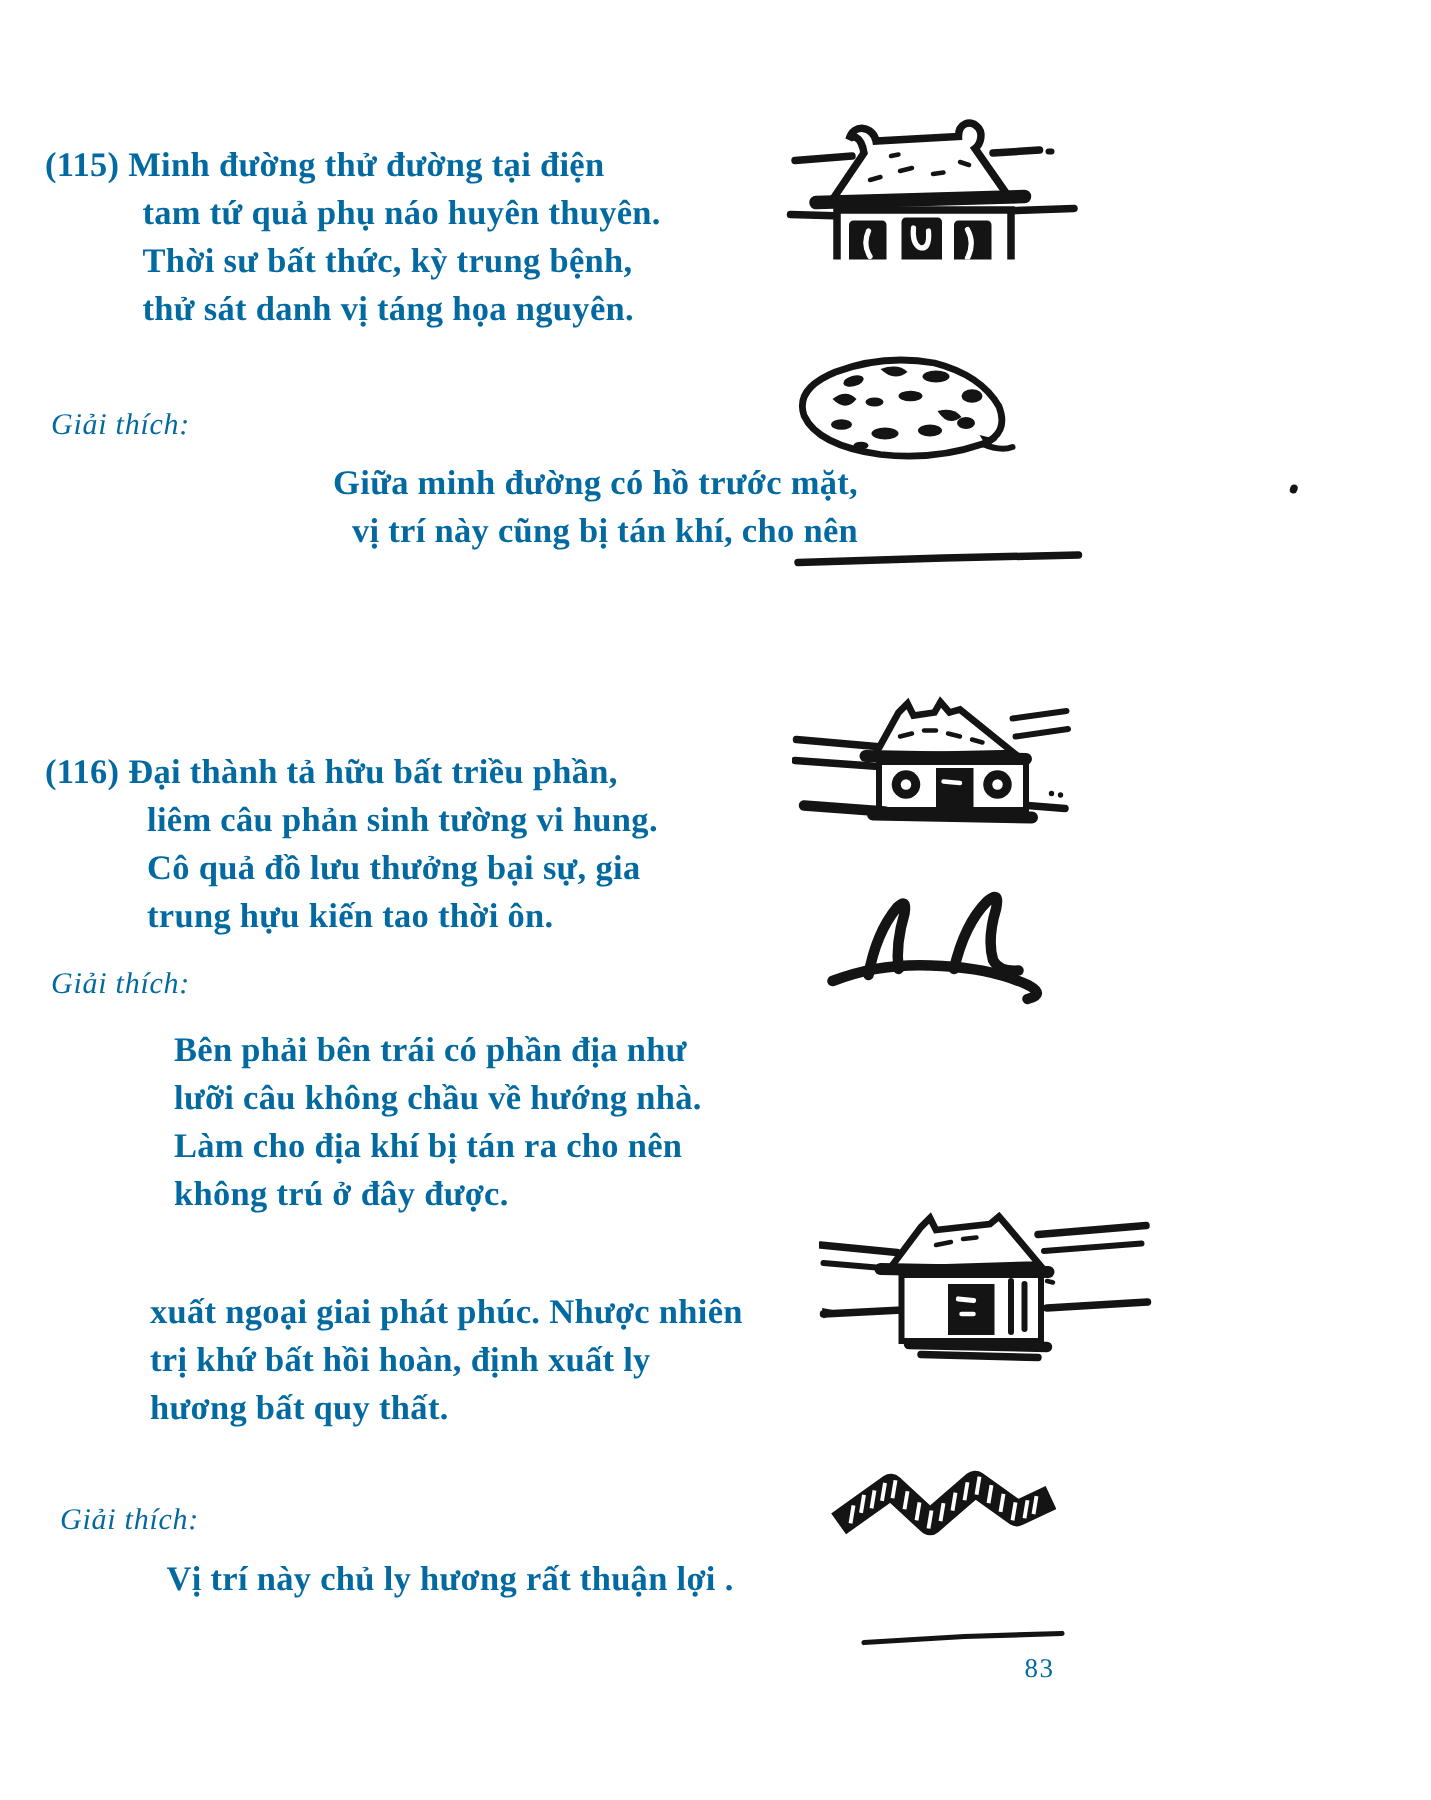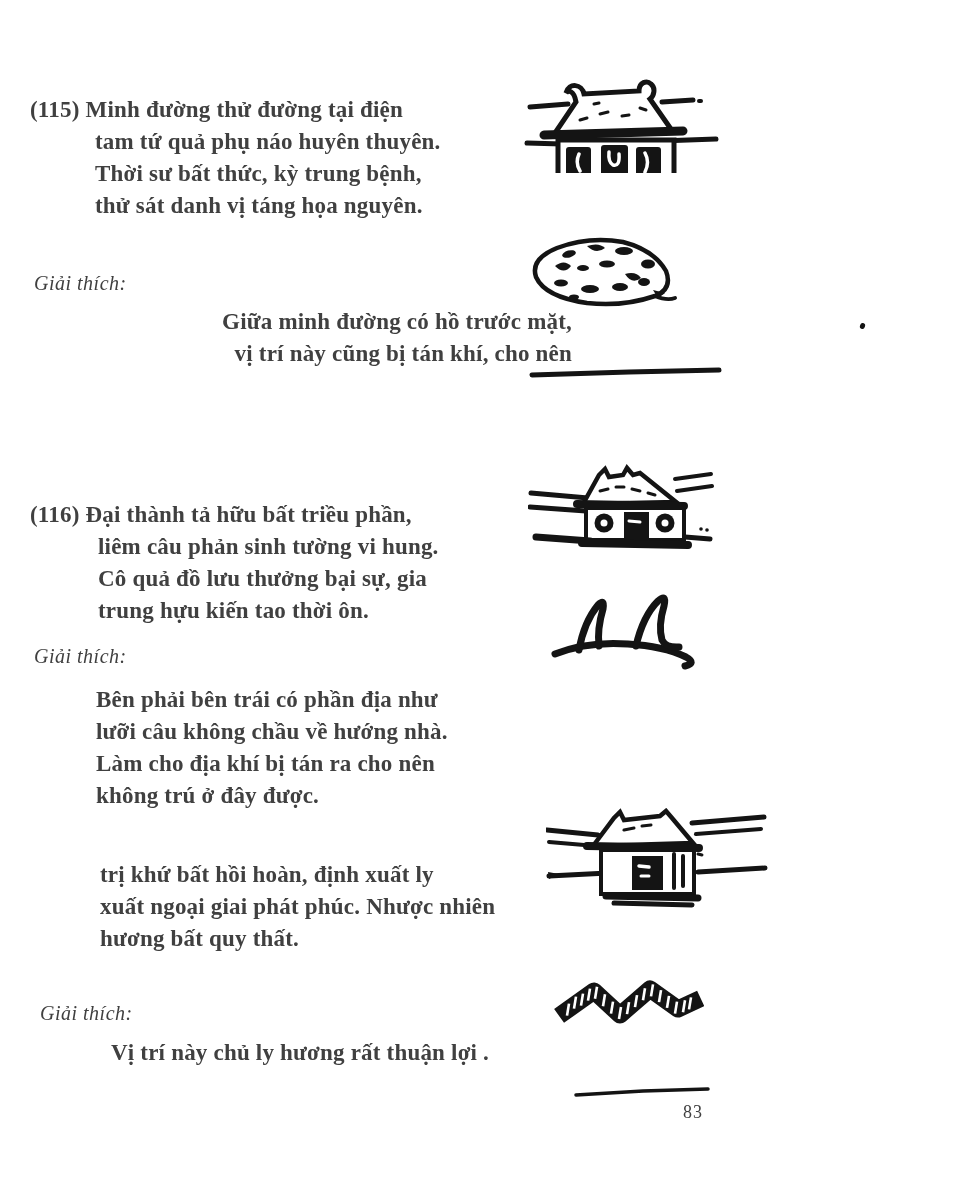--- a/index.html
+++ b/index.html
@@ -1,18 +1,18 @@
 <!DOCTYPE html>
 <html><head>
 <meta charset="utf-8">
 <style>
   html,body { margin:0; padding:0; background:#ffffff; }
   .page {
     position:relative; width:949px; height:1200px; background:#ffffff;
-    font-family:"Liberation Serif","DejaVu Serif",serif; color:#404040;
+    font-family:"Liberation Serif","DejaVu Serif",serif; color:#0369a1;
     overflow:hidden;
   }
   .abs { position:absolute; }
   .vline {
     font-size:23px; line-height:32px; font-weight:bold;
     white-space:pre; letter-spacing:0.2px;
   }
   .tien  { padding-left:37px; }
   .cont  { padding-left:65px; }
   .cont2 { padding-left:68px; }
@@ -50,30 +50,30 @@
 
   <section class="abs" style="left:30px; top:499px; width:540px;">
     <div class="vline">(116) Đại thành tả hữu bất triều phần,</div>
     <div class="vline cont2">liêm câu phản sinh tường vi hung.</div>
     <div class="vline cont2">Cô quả đồ lưu thưởng bại sự, gia</div>
     <div class="vline cont2">trung hựu kiến tao thời ôn.</div>
   </section>
 
   <div class="abs gt" style="left:34px; top:641px;">Giải thích:</div>
 
-  <section class="abs" style="left:96px; top:684px; width:460px;">
+  <section class="abs" style="left:116px; top:684px; width:460px;">
     <div class="vline">Bên phải bên trái có phần địa như</div>
     <div class="vline">lưỡi câu không chầu về hướng nhà.</div>
     <div class="vline">Làm cho địa khí bị tán ra cho nên</div>
     <div class="vline">không trú ở đây được.</div>
   </section>
 
   <section class="abs" style="left:36px; top:859px; width:540px;">
+    <div class="vline cont3">xuất ngoại giai phát phúc. Nhược nhiên</div>
     <div class="vline cont3">trị khứ bất hồi hoàn, định xuất ly</div>
-    <div class="vline cont3">xuất ngoại giai phát phúc. Nhược nhiên</div>
     <div class="vline cont3">hương bất quy thất.</div>
   </section>
 
   <div class="abs gt" style="left:40px; top:998px;">Giải thích:</div>
 
   <section class="abs" style="left:111px; top:1037px; width:460px;">
     <div class="vline">Vị trí này chủ ly hương rất thuận lợi .</div>
   </section>
 
   <div class="ill" style="left:524px; top:78px;">

